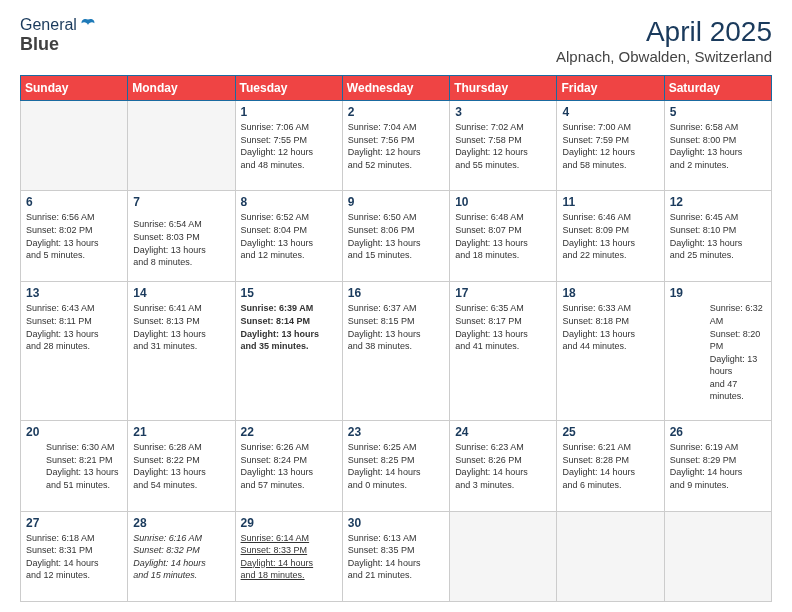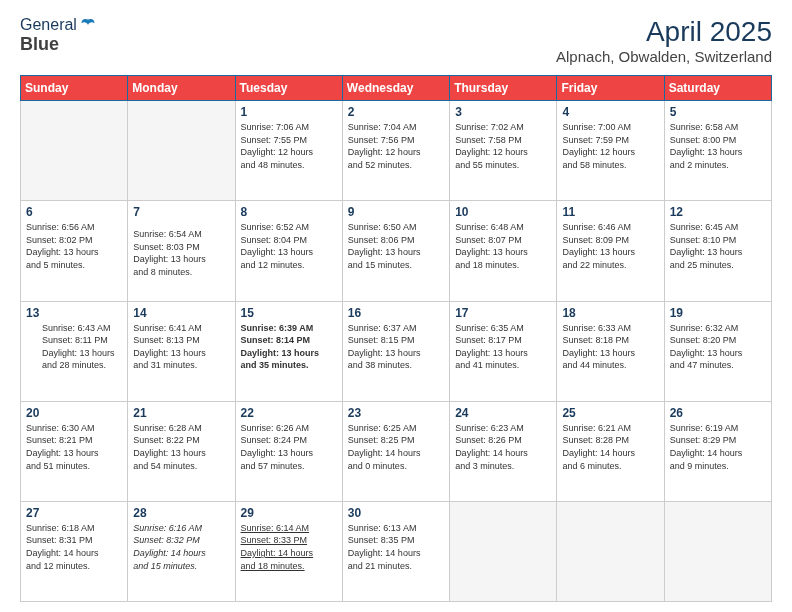--- a/index.html
+++ b/index.html
@@ -208,21 +208,21 @@
             <span class="day-number">12</span>
             <div class="cell-text" style="white-space: pre-line;">Sunrise: 6:45 AM
 Sunset: 8:10 PM
 Daylight: 13 hours
 and 25 minutes.</div>
           </td>
         </tr>
         <tr>
           <td>
             <span class="day-number">13</span>
-            <div class="cell-text" style="white-space: pre-line; margin-left: 16px;">Sunrise: 6:43 AM
+            <div class="cell-text" style="white-space: pre-line;">Sunrise: 6:43 AM
 Sunset: 8:11 PM
 Daylight: 13 hours
 and 28 minutes.</div>
           </td>
           <td>
             <span class="day-number">14</span>
             <div class="cell-text" style="white-space: pre-line;">Sunrise: 6:41 AM
 Sunset: 8:13 PM
 Daylight: 13 hours
 and 31 minutes.</div>
@@ -250,30 +250,30 @@
           </td>
           <td>
             <span class="day-number">18</span>
             <div class="cell-text" style="white-space: pre-line;">Sunrise: 6:33 AM
 Sunset: 8:18 PM
 Daylight: 13 hours
 and 44 minutes.</div>
           </td>
           <td>
             <span class="day-number">19</span>
-            <div class="cell-text" style="white-space: pre-line;">Sunrise: 6:32 AM
+            <div class="cell-text" style="white-space: pre-line; margin-left: 40px;">Sunrise: 6:32 AM
 Sunset: 8:20 PM
 Daylight: 13 hours
 and 47 minutes.</div>
           </td>
         </tr>
         <tr>
           <td>
             <span class="day-number">20</span>
-            <div class="cell-text" style="white-space: pre-line;">Sunrise: 6:30 AM
+            <div class="cell-text" style="white-space: pre-line; margin-left: 20px;">Sunrise: 6:30 AM
 Sunset: 8:21 PM
 Daylight: 13 hours
 and 51 minutes.</div>
           </td>
           <td>
             <span class="day-number">21</span>
             <div class="cell-text" style="white-space: pre-line;">Sunrise: 6:28 AM
 Sunset: 8:22 PM
 Daylight: 13 hours
 and 54 minutes.</div>

